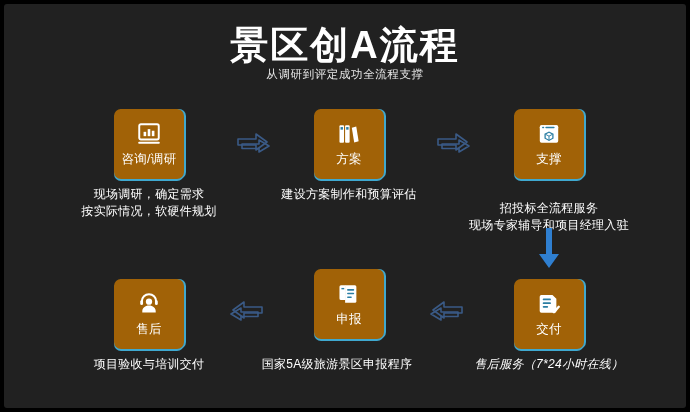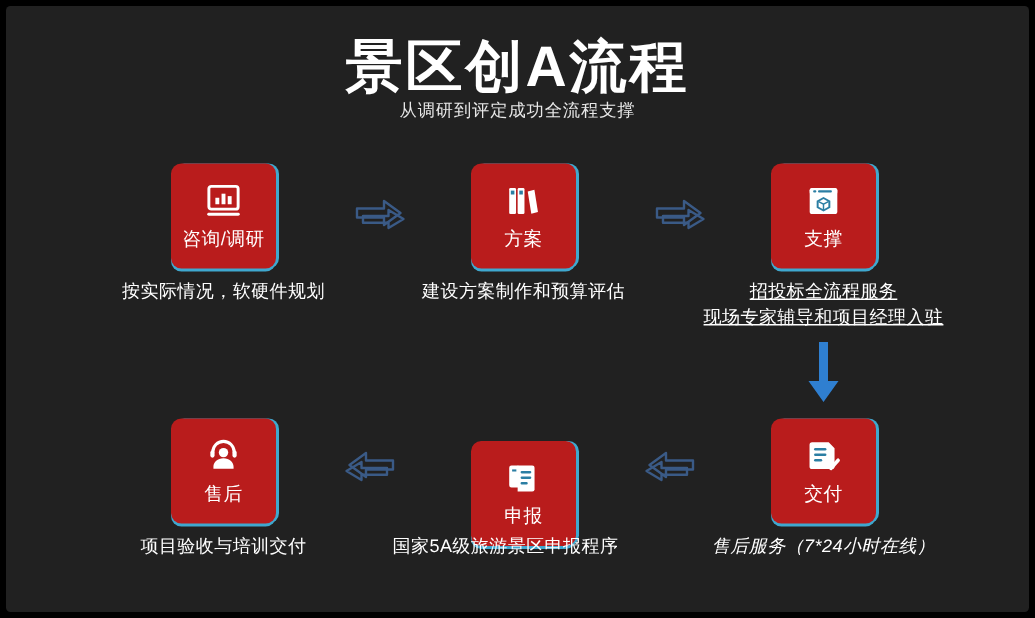--- a/index.html
+++ b/index.html
@@ -32,21 +32,21 @@
     font-size:11.5px;
     letter-spacing:.6px;
     margin-top:5px;
     line-height:14px;
   }
 
   
   .card{
     position:absolute;
     width:70px;height:70px;
-    background:#b91c1c;
+    background:#a16207;
     border-radius:7px;
     box-shadow: 2px 0 0 0 #3fa8cf, 0 2px 0 0 #3fa8cf;
     display:flex;
     flex-direction:column;
     align-items:center;
     justify-content:center;
   }
   .card .ic{
     width:26px;height:26px;
     display:block;
@@ -69,27 +69,27 @@
     text-align:center;
     white-space:nowrap;
     letter-spacing:.3px;
   }
 
   
   #card-0{left:110px;top:105px;}
   #card-1{left:310px;top:105px;}
   #card-2{left:510px;top:105px;}
   #card-3{left:510px;top:275px;}
-  #card-4{left:310px;top:290px;align-items:center;}
+  #card-4{left:310px;top:265px;align-items:center;}
   #card-5{left:110px;top:275px;}
 
   
   #cap-0{left:45px;top:182px;width:200px;}
   #cap-1{left:245px;top:182px;width:200px;}
-  #cap-2{left:445px;top:182px;width:200px;text-decoration:underline;}
+  #cap-2{left:445px;top:196px;width:200px;}
   #cap-3{left:445px;top:352px;width:200px;font-style:italic;}
   #cap-4{left:233px;top:352px;width:200px;}
   #cap-5{left:45px;top:352px;width:200px;}
 
   
   .arrow{position:absolute;}
   .arrow svg{display:block;}
   #arrow-r1{left:232px;top:127px;}
   #arrow-r2{left:432px;top:127px;}
   #arrow-down{left:528px;top:222px;}
@@ -112,20 +112,21 @@
         <rect x="3" y="3" width="18" height="14" rx="1.5" stroke="#ffffff" stroke-width="1.8"></rect>
         <rect x="7" y="10" width="2.4" height="4" fill="#ffffff"></rect>
         <rect x="10.8" y="7.5" width="2.4" height="6.5" fill="#ffffff"></rect>
         <rect x="14.6" y="9" width="2.4" height="5" fill="#ffffff"></rect>
         <rect x="2" y="19.2" width="20" height="1.8" rx="0.9" fill="#ffffff"></rect>
       </svg>
     </span>
     <span class="card-label">咨询/调研</span>
   </div>
   <div class="caption" id="cap-0">
+    <div>现场调研，确定需求</div>
     <div>按实际情况，软硬件规划</div>
   </div>
 
   <div class="card" id="card-1">
     <span class="ic">
       <svg viewBox="0 0 24 24" fill="none">
         <rect x="3.2" y="4" width="4.2" height="16" rx="0.8" fill="#ffffff"></rect>
         <rect x="8.4" y="4" width="4.2" height="16" rx="0.8" fill="#ffffff"></rect>
         <rect x="4.2" y="5.6" width="2.2" height="2.4" fill="#2b7ea3"></rect>
         <rect x="9.4" y="5.6" width="2.2" height="2.4" fill="#2b7ea3"></rect>

